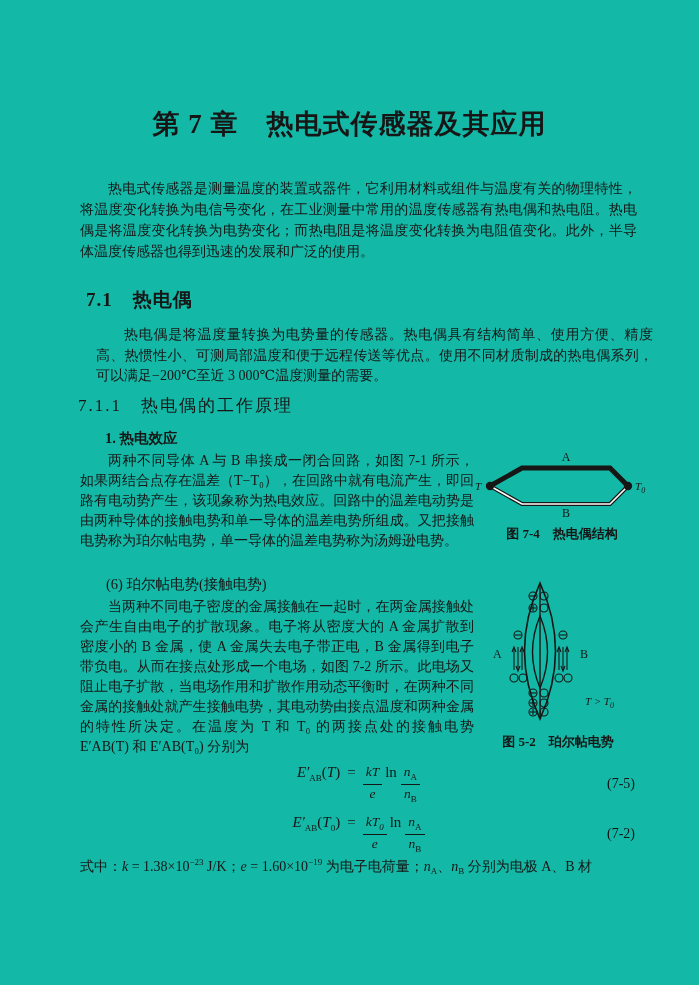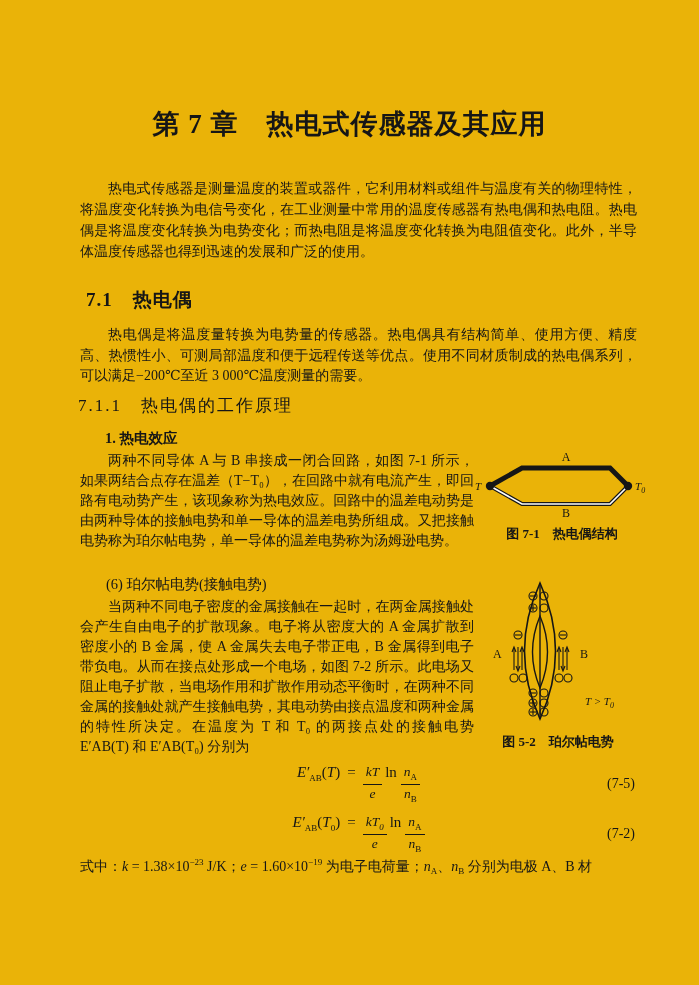--- a/index.html
+++ b/index.html
@@ -1,29 +1,29 @@
 <!DOCTYPE html>
 <html><head>
 <meta charset="utf-8">
 <style>
   html,body{margin:0;padding:0;background:#e8e8e8;}
   .page{
-    position:relative;width:699px;height:985px;background:#eab308;
+    position:relative;width:699px;height:985px;background:#14b8a6;
     font-family:"Liberation Serif","DejaVu Serif",serif;color:#161616;
     overflow:hidden;margin:0 auto;
   }
   .abs{position:absolute;}
   .chapter-title{
     top:106px;left:0;width:699px;margin:0;text-align:center;
     font-size:27px;font-weight:bold;letter-spacing:1px;
   }
   .para{margin:0;text-align:justify;font-size:14px;line-height:20.5px;text-indent:2em;}
   .p-intro{top:178px;left:80px;width:557px;line-height:21px;}
   .sec-title{top:279px;left:78px;margin:8px;font-size:19px;font-weight:bold;letter-spacing:1px;}
-  .p-sec{top:325px;left:80px;width:557px;}
+  .p-sec{top:325px;left:96px;width:557px;}
   .subsec-title{top:394px;left:78px;margin:0;font-size:17px;font-weight:normal;letter-spacing:2px;}
   .pt-heading{margin:0;font-size:14.5px;font-weight:bold;}
   .h-effect{top:429px;left:105px;}
   .h-peltier{top:575px;left:106px;font-weight:normal;}
   .p-effect{top:451px;left:80px;width:394px;line-height:20px;}
   .p-peltier{top:597px;left:80px;width:394px;line-height:20px;}
   .fig{margin:0;text-align:center;}
   .fig1{top:446px;left:474px;width:176px;}
   .fig2{top:578px;left:483px;width:150px;}
   .figcap{font-size:13px;font-weight:bold;margin-top:3px;white-space:nowrap;}
@@ -70,21 +70,21 @@
       <polyline points="16,40 48,22 136,22 154,40" fill="none" stroke="#161616" stroke-width="5"></polyline>
       <polyline points="16,40 48,58 136,58 154,40" fill="none" stroke="#161616" stroke-width="4"></polyline>
       <polyline points="16,40 48,58 136,58 154,40" fill="none" stroke="#fdfdfc" stroke-width="1.7"></polyline>
       <circle cx="16" cy="40" r="4.2" fill="#161616"></circle>
       <circle cx="154" cy="40" r="4.2" fill="#161616"></circle>
       <text class="svgl" x="92" y="15" text-anchor="middle">A</text>
       <text class="svgl" x="92" y="71" text-anchor="middle">B</text>
       <text class="svgv" x="1" y="44">T</text>
       <text class="svgv" x="161" y="44"><tspan>T</tspan><tspan class="svgs" dy="3">0</tspan></text>
     </svg>
-    <figcaption class="figcap">图 7-1　热电偶结构</figcaption>
+    <figcaption class="figcap">图 7-4　热电偶结构</figcaption>
   </figure>
 
   <h4 class="abs pt-heading h-peltier">(6) 珀尔帖电势(接触电势)</h4>
 
   <p class="abs para p-peltier">当两种不同电子密度的金属接触在一起时，在两金属接触处会产生自由电子的扩散现象。电子将从密度大的 A 金属扩散到密度小的 B 金属，使 A 金属失去电子带正电，B 金属得到电子带负电。从而在接点处形成一个电场，如图 7-2 所示。此电场又阻止电子扩散，当电场作用和扩散作用动态平衡时，在两种不同金属的接触处就产生接触电势，其电动势由接点温度和两种金属的特性所决定。在温度为 T 和 T₀ 的两接点处的接触电势 E′AB(T) 和 E′AB(T₀) 分别为</p>
 
   <figure class="abs fig fig2">
     <svg width="150" height="148" viewBox="0 0 150 148">
       <path d="M57,5 Q26,73 57,141 Q88,73 57,5 Z" fill="none" stroke="#161616" stroke-width="1.6"></path>
       <path d="M57,38 Q42,74 57,110 Q72,74 57,38 Z" fill="none" stroke="#161616" stroke-width="1.4"></path>

